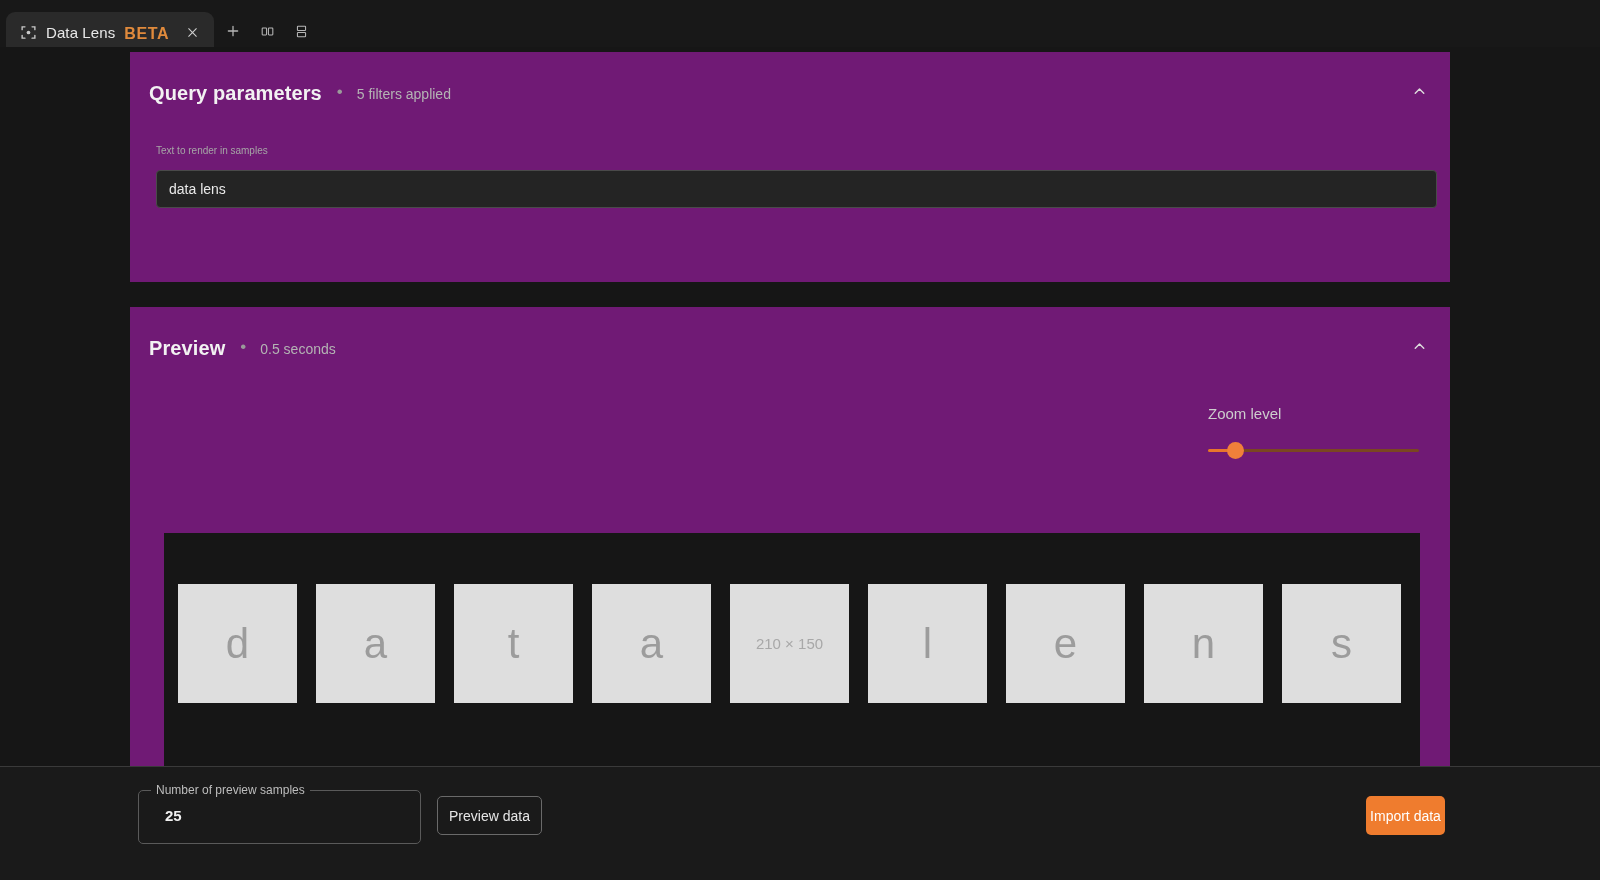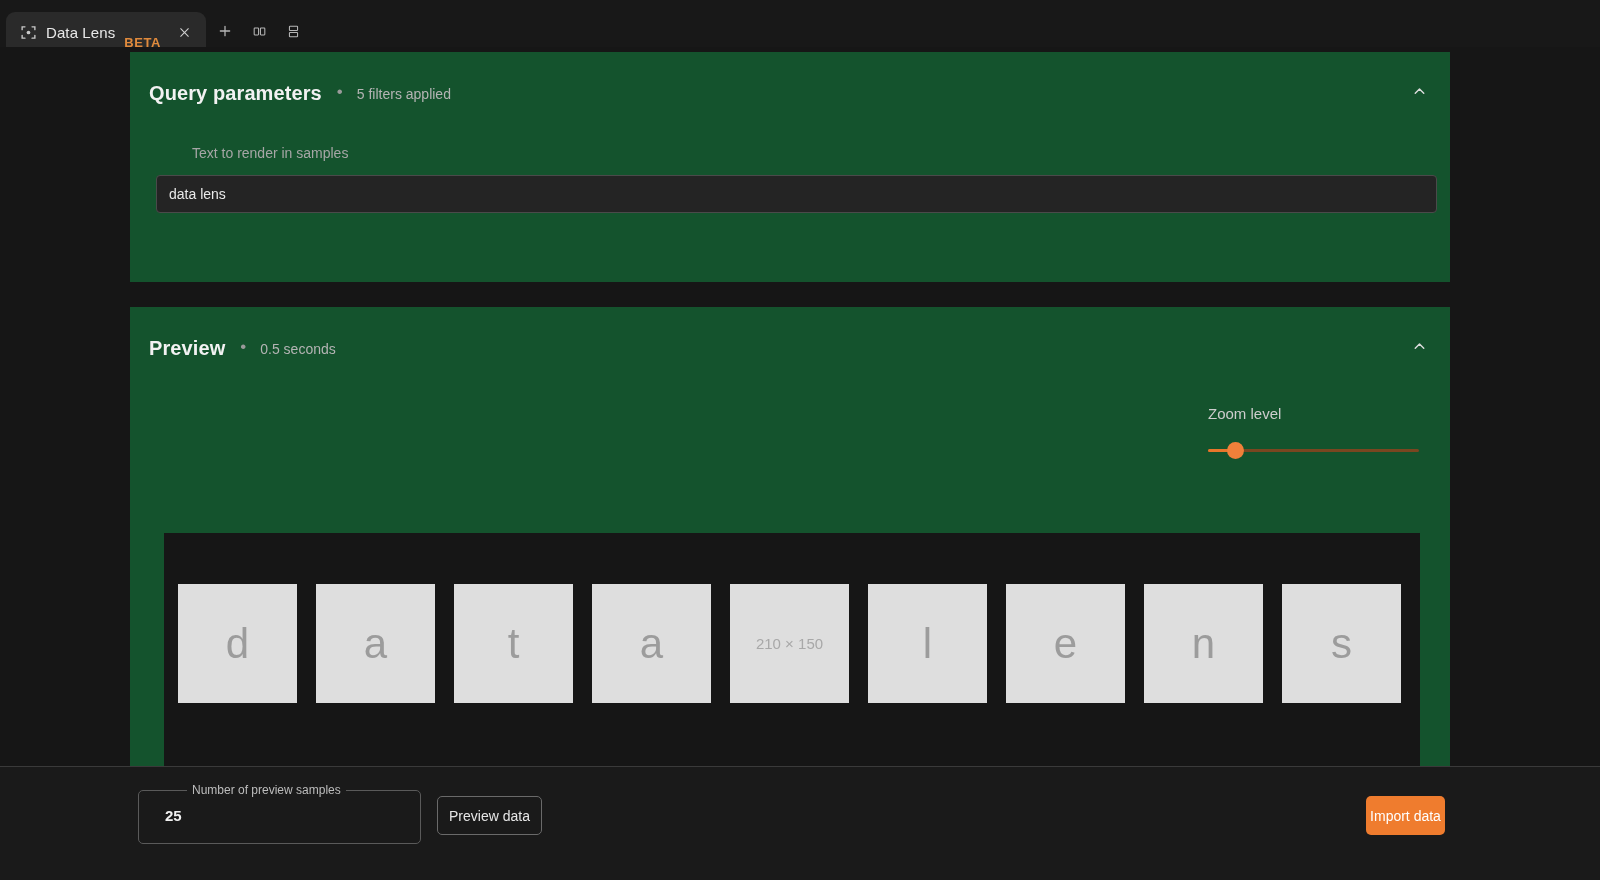--- a/index.html
+++ b/index.html
@@ -24,22 +24,22 @@
     border-radius: 9px 9px 0 0;
     margin-left: 6px;
     position: relative; top: 6px;
   }
   .tab-icon { width: 17px; height: 17px; display: block; color: #c9c9c9; }
   .tab-title {
     font-size: 15px; color: #e8e8e8; letter-spacing: .1px;
     font-family: "Liberation Sans", sans-serif;
   }
   .tab-beta {
-    font-size: 13px; font-weight: bold; color: #e08a3c;
-    letter-spacing: .6px; position: relative; top: 10px;
+    font-size: 16px; font-weight: bold; color: #e08a3c;
+    letter-spacing: .6px; position: relative; top: 1px;
   }
   .tab-close {
     width: 18px; height: 18px; margin-left: 5px;
     display: flex; align-items: center; justify-content: center;
     color: #cfcfcf;
   }
   .tb-btn {
     width: 30px; height: 30px; position: relative; top: 1px;
     display: flex; align-items: center; justify-content: center;
     color: #b6b6b6; margin-left: 4px;
@@ -49,21 +49,21 @@
   
   .page {
     position: absolute; top: 47px; left: 0;
     width: 1600px; height: 833px;
     background: #161616;
   }
 
   .card {
     position: absolute;
     left: 130px; width: 1320px;
-    background: #14532d;
+    background: #701a75;
   }
   #card-query { top: 5px; height: 230px; }
   #card-preview { top: 260px; height: 496px; }
 
   .card-head {
     display: flex; align-items: center;
     padding: 30px 26px 0 19px;
     position: relative;
   }
   .card-title {
@@ -75,21 +75,21 @@
   .collapse-btn {
     position: absolute; right: 16px; top: 26px;
     width: 30px; height: 30px;
     display: flex; align-items: center; justify-content: center;
     color: #dcdcdc;
   }
 
   
   .field { padding: 33px 18px 0 26px; }
   .field-label { font-size: 14px; font-weight: bold; color: #ededed; }
-  .field-help { font-size: 14px; color: #a6a6a6; margin-top: 7px; margin-left: 36px; }
+  .field-help { font-size: 10px; color: #a6a6a6; margin-top: 7px; }
   .text-input {
     margin-top: 14px;
     width: 1281px; height: 38px;
     background: #242424;
     border: 1px solid #4a4a4a;
     border-radius: 4px;
     color: #e9e9e9; font-size: 14px;
     padding: 0 12px;
     font-family: "Liberation Sans", sans-serif;
   }
@@ -148,21 +148,21 @@
     border-top: 1px solid #3a3a3a;
   }
   .num-field {
     position: absolute; left: 138px; top: 23px;
     width: 283px; height: 54px;
     border: 1px solid #5a5a5a; border-radius: 5px;
   }
   .num-legend {
     position: absolute; top: -8px; left: 12px;
     background: #1a1a1a; padding: 0 5px;
-    font-size: 12px; color: #bdbdbd; margin-left: 36px;
+    font-size: 12px; color: #bdbdbd;
   }
   .num-value {
     position: absolute; left: 14px; top: 16px;
     font-size: 15px; font-weight: bold; color: #f0f0f0;
     background: transparent; border: 0; outline: none;
     width: 240px;
     font-family: "Liberation Sans", sans-serif;
     margin-left: 12px;
   }
   .ghost-btn {

